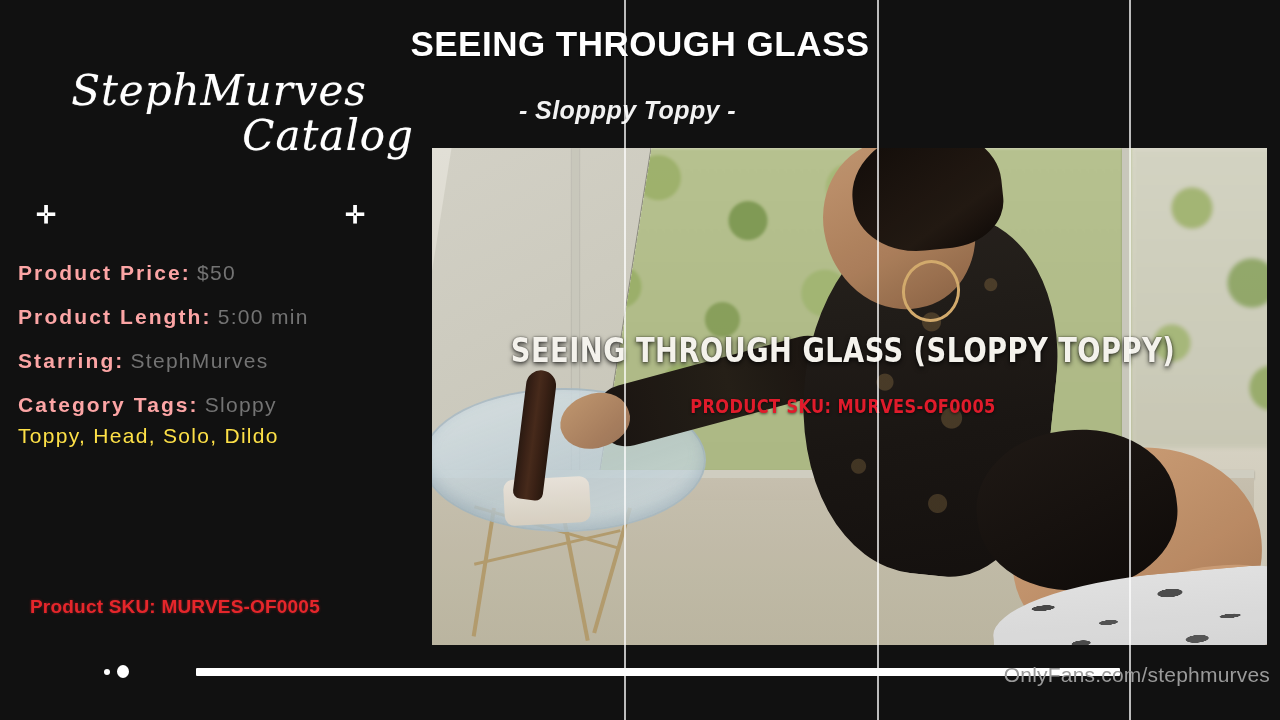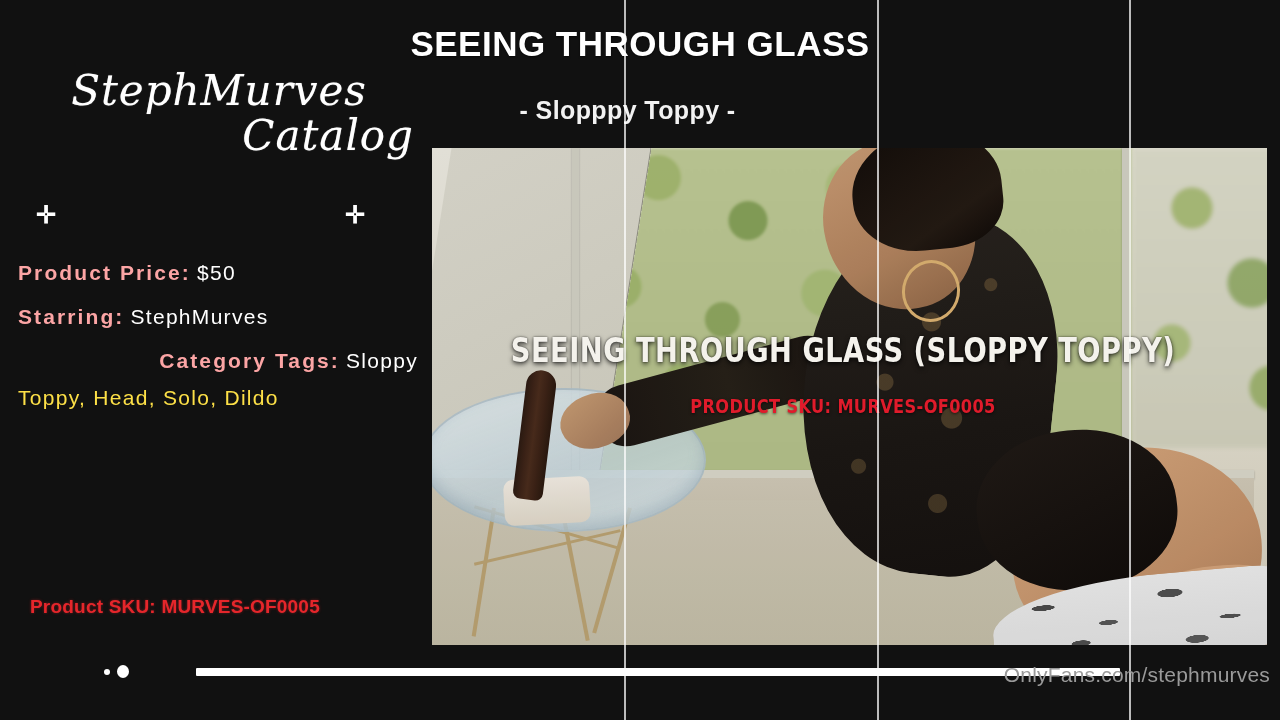--- a/index.html
+++ b/index.html
@@ -20,20 +20,21 @@
     color:#ffffff;
     font-family:"Liberation Sans",sans-serif;
     text-shadow:0 1px 2px rgba(0,0,0,.6);
   }
   .sub-title{
     position:absolute;left:430px;top:96px;width:395px;
     text-align:center;
     font-size:25px;font-weight:bold;
     color:#f2f2f2;
     letter-spacing:0.4px;
+    font-style:italic;
   }
 
   
   .brand{
     position:absolute;left:24px;top:68px;width:390px;
     text-align:center;
     color:#ffffff;
   }
   .brand-l1,.brand-l2{
     font-family:"DejaVu Serif",serif;
@@ -68,24 +69,24 @@
     margin-bottom:23px;
     letter-spacing:0.2px;
   }
   .spec-row .k{
     font-weight:bold;
     color:#fca5a5;
     letter-spacing:2.1px;
   }
   .spec-row .v{
     font-weight:400;
-    color:#ffffff;
+    color:#737373;
     letter-spacing:1.3px;
   }
-  .spec-row.tags{margin-bottom:10px;text-align:right;}
+  .spec-row.tags{margin-bottom:4px;}
   .tags-wrap{
     color:#fde047;font-size:21px;letter-spacing:1.3px;line-height:1.62;
   }
 
   .sku-left{
     position:absolute;left:30px;top:596px;
     font-size:19px;font-weight:bold;
     color:#e5262b;
     letter-spacing:0.2px;
     text-shadow:0 0 3px rgba(229,38,43,.45);
@@ -313,20 +314,24 @@
   </div>
   <div class="sparkle left">✛</div>
   <div class="sparkle right">✛</div>
 
   <div class="specs">
     <div class="spec-row">
       <span class="k">Product Price:</span>
       <span class="v">$50</span>
     </div>
     <div class="spec-row">
+      <span class="k">Product Length:</span>
+      <span class="v">5:00 min</span>
+    </div>
+    <div class="spec-row">
       <span class="k">Starring:</span>
       <span class="v">StephMurves</span>
     </div>
     <div class="spec-row tags">
       <span class="k">Category Tags:</span>
       <span class="v">Sloppy</span>
     </div>
     <div class="tags-wrap">Toppy, Head, Solo, Dildo</div>
   </div>
 

